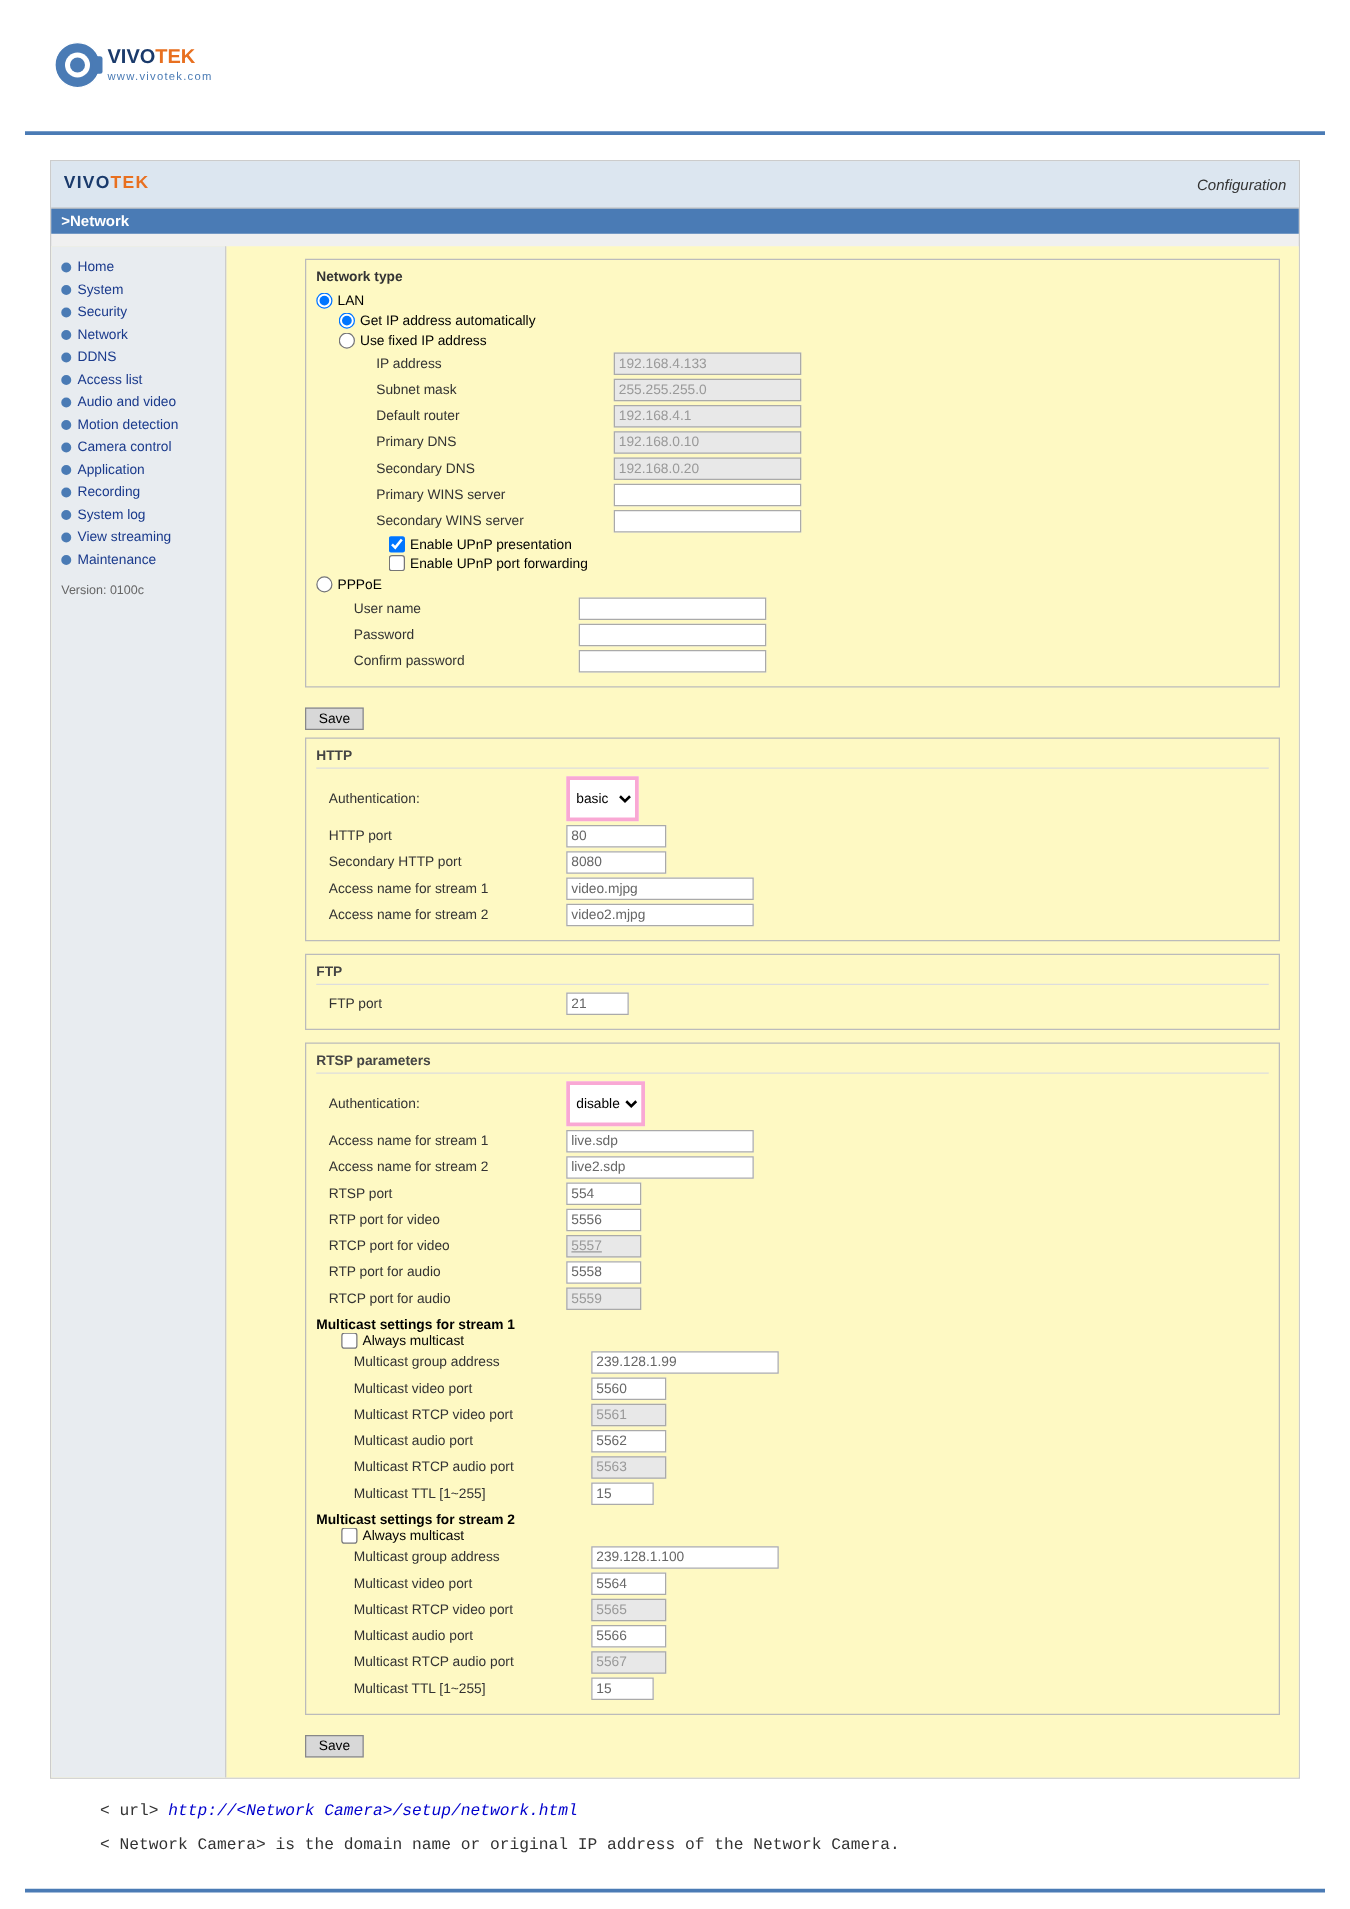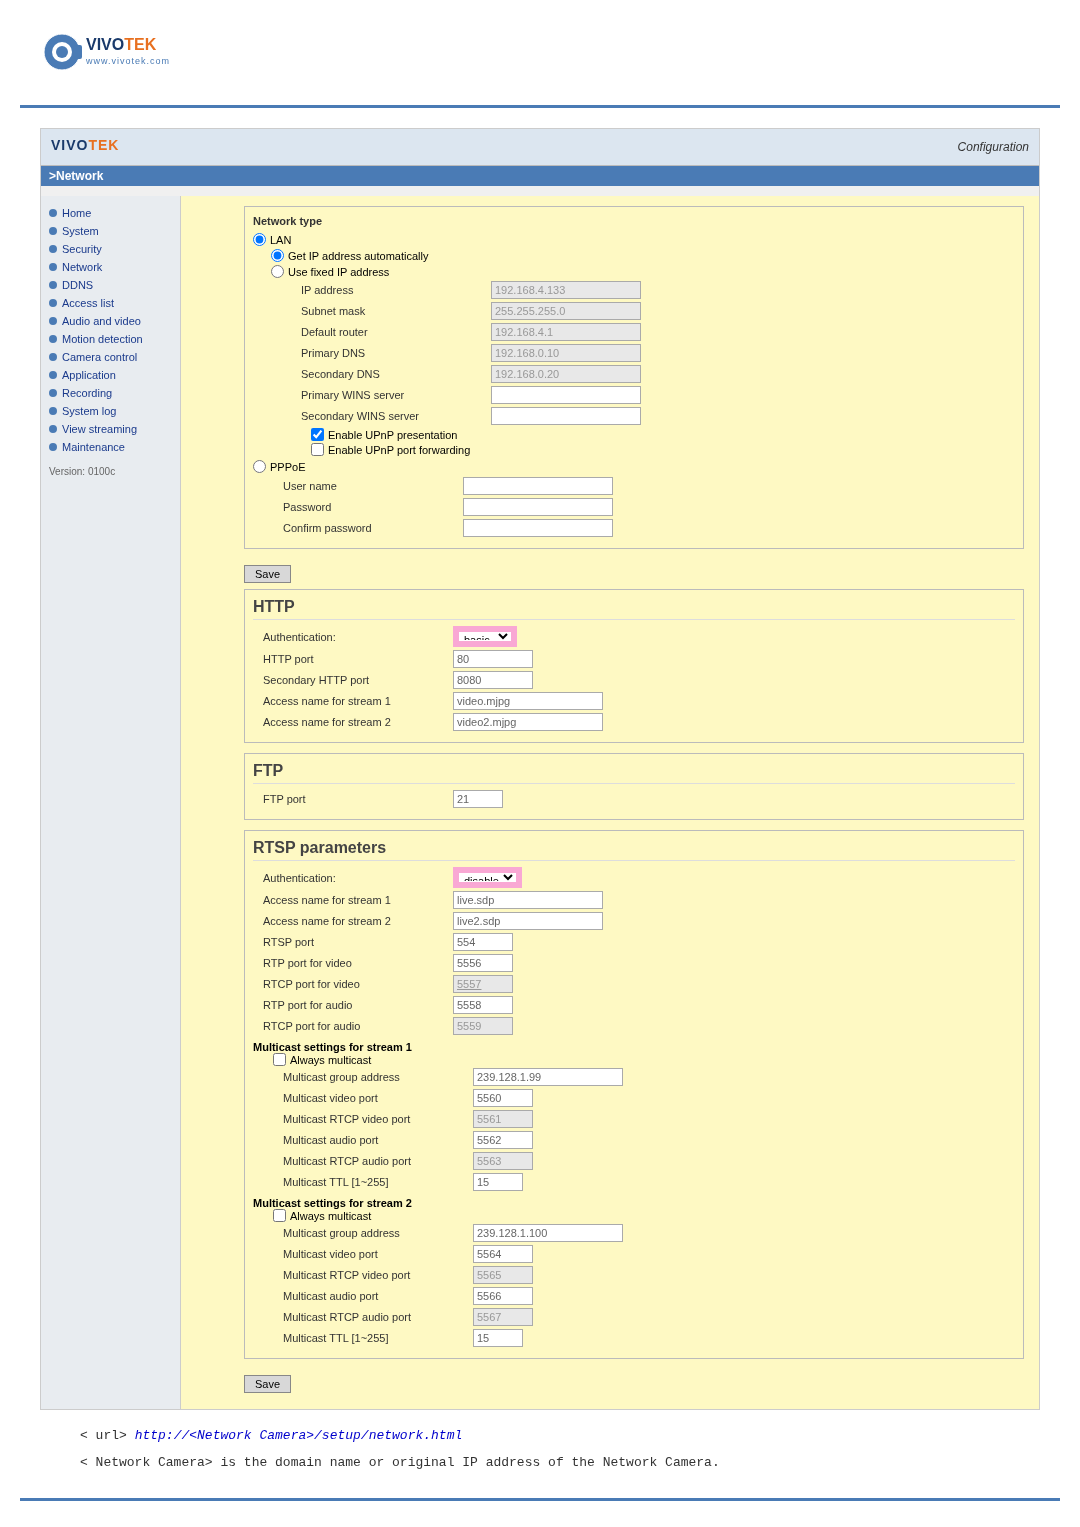--- a/index.html
+++ b/index.html
@@ -139,25 +139,25 @@
       padding: 1px 3px;
       height: 18px;
       min-width: 130px;
       color: #666;
     }
     .form-input.readonly {
       background: #e8e8e8;
       color: #999;
     }
     .form-select {
-      border: 6px solid #f9a8d4;
+      border: 3px solid #f9a8d4;
       background: #fff;
       font-size: 11px;
       padding: 1px;
-      height: 21px;
+      height: 36px;
     }
 
     
     .radio-row, .check-row {
       display: flex;
       align-items: center;
       margin-bottom: 3px;
       font-size: 11px;
     }
     .radio-row input[type=radio], .check-row input[type=checkbox] {
@@ -243,21 +243,21 @@
       padding-left: 10px;
       margin-top: 4px;
     }
 
     .ftp-box, .http-box, .rtsp-box {
       border: 1px solid #bbb;
       padding: 8px;
       margin-bottom: 10px;
     }
     .box-title {
-      font-size: 16px;
+      font-size: 11px;
       font-weight: bold;
       color: #444;
       margin-bottom: 6px;
       border-bottom: 1px solid #ddd;
       padding-bottom: 3px;
     }
 
     .multicast-indent {
       padding-left: 20px;
     }

